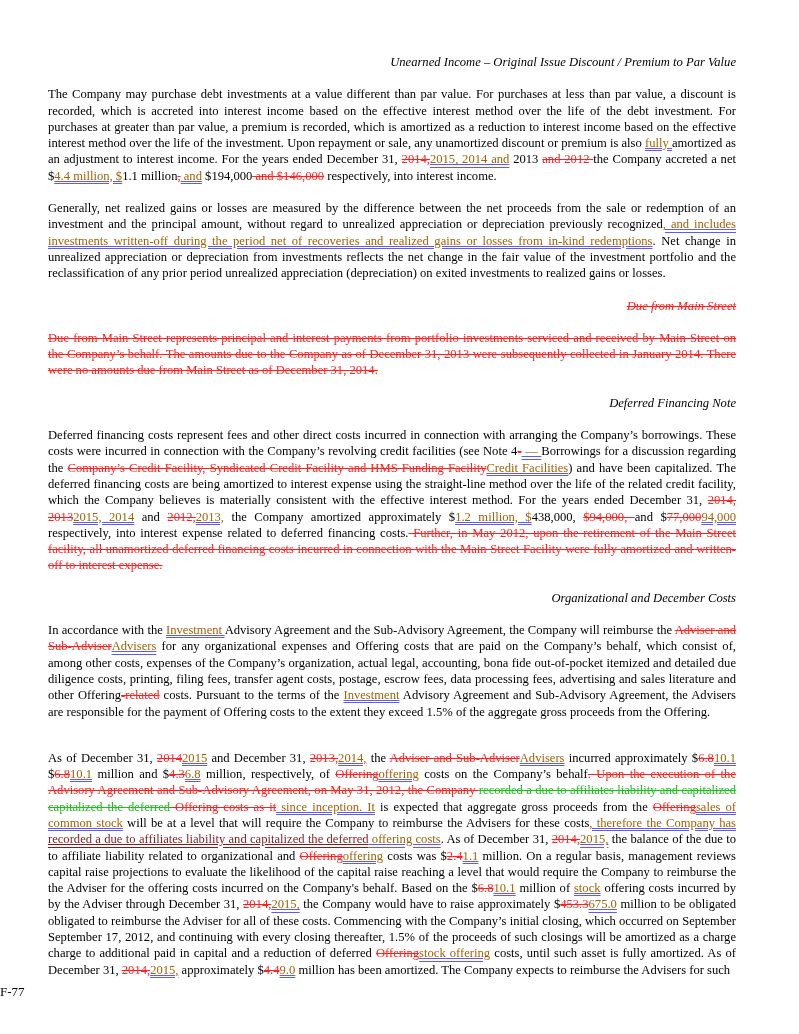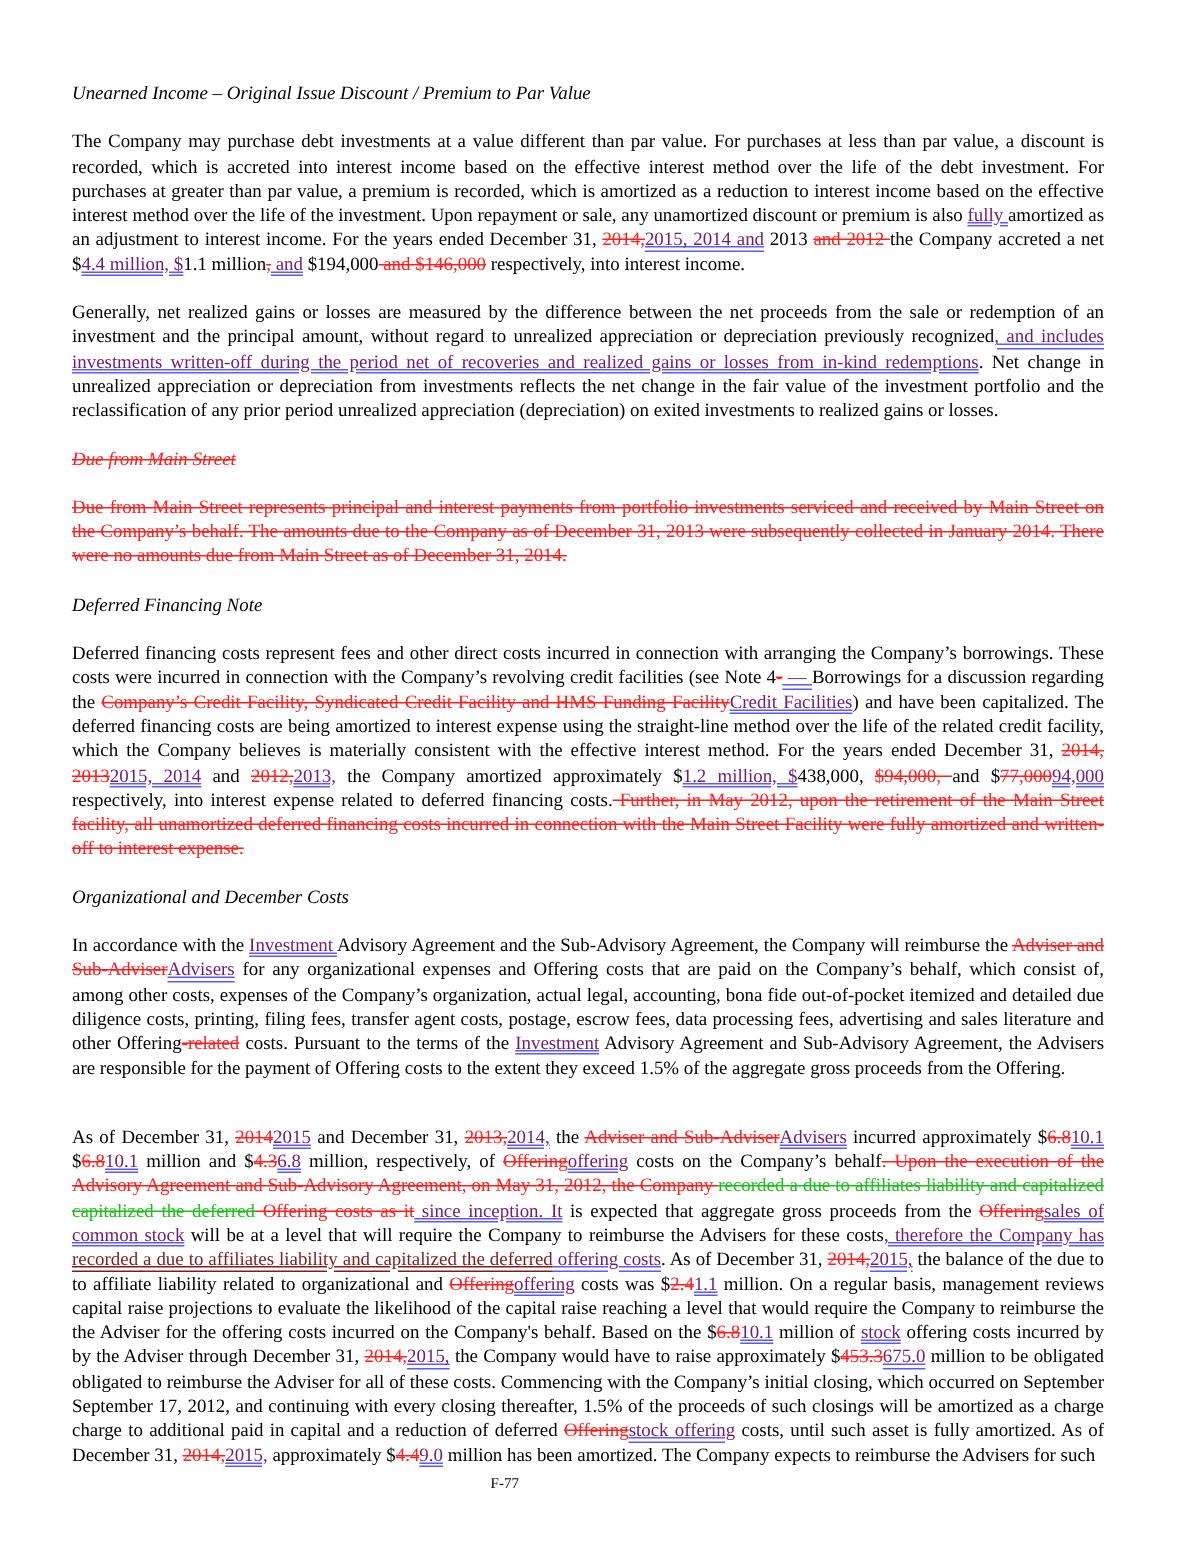--- a/index.html
+++ b/index.html
@@ -1,28 +1,28 @@
 <!DOCTYPE html>
 <html><head>
 <meta charset="utf-8">
 <style>
   html, body { margin:0; padding:0; background:#ffffff; }
   body { width:799px; height:1034px; position:relative; overflow:hidden;
          font-family:"Liberation Serif", "DejaVu Serif", serif; color:#000; }
   .page { position:absolute; left:48px; top:54px; width:688px; }
-  .h { font-style:italic; font-size:12.6px; line-height:16.3px; margin:0 0 16px 0; }
+  .h { font-style:italic; font-size:12.6px; line-height:16.3px; margin:0 0 16px 0;text-align:right; }
   .p { font-size:12.6px; line-height:16.3px; text-align:justify; margin:0 0 16px 0; }
   .del { color:#ff2020; text-decoration:line-through; }
-  .ins { color:#701a75; text-decoration:underline double; text-decoration-color:#5a5aff; }
+  .ins { color:#a16207; text-decoration:underline double; text-decoration-color:#5a5aff; }
   .mvdel { color:#1fbf1f; text-decoration:line-through; }
   .mvins { color:#7f1d1d; text-decoration:underline double; }
   .it { }
   .gap { height:14px; }
-  .footer { position:absolute; left:0; width:673px; top:984px; text-align:center;
-            font-size:10px; }
+  .footer { position:absolute; left:0; width:673px; top:984px; 
+            font-size:13px; }
 </style>
 </head>
 <body>
 
 <div class="page">
 
   <div class="h">Unearned Income – Original Issue Discount / Premium to Par Value</div>
   <div class="p"><span>The Company may purchase debt investments at a value different than par value.  For purchases at less than par value, a discount is recorded, which is accreted into interest income based on the effective interest method over the life of the debt investment. For purchases at greater than par value, a premium is recorded, which is amortized as a reduction to interest income based on the effective interest method over the life of the investment.  Upon repayment or sale, any unamortized discount or premium is also </span><span class="ins">fully </span><span>amortized as an adjustment to interest income.  For the years ended December 31, </span><span class="del">2014,</span><span class="ins">2015, 2014 and</span><span> 2013 </span><span class="del">and 2012 </span><span>the Company accreted a net $</span><span class="ins">4.4 million, $</span><span>1.1 million</span><span class="del">,</span><span class="ins"> and</span><span> $194,000</span><span class="del"> and $146,000</span><span> respectively, into interest income.</span></div>
 
   <div class="p"><span>Generally, net realized gains or losses are measured by the difference between the net proceeds from the sale or redemption of an investment and the principal amount, without regard to unrealized appreciation or depreciation previously recognized</span><span class="ins">, and includes investments written-off during the period net of recoveries and realized gains or losses from in-kind redemptions</span><span>. Net change in unrealized appreciation or depreciation from investments reflects the net change in the fair value of the investment portfolio and the reclassification of any prior period unrealized appreciation (depreciation) on exited investments to realized gains or losses.</span></div>

